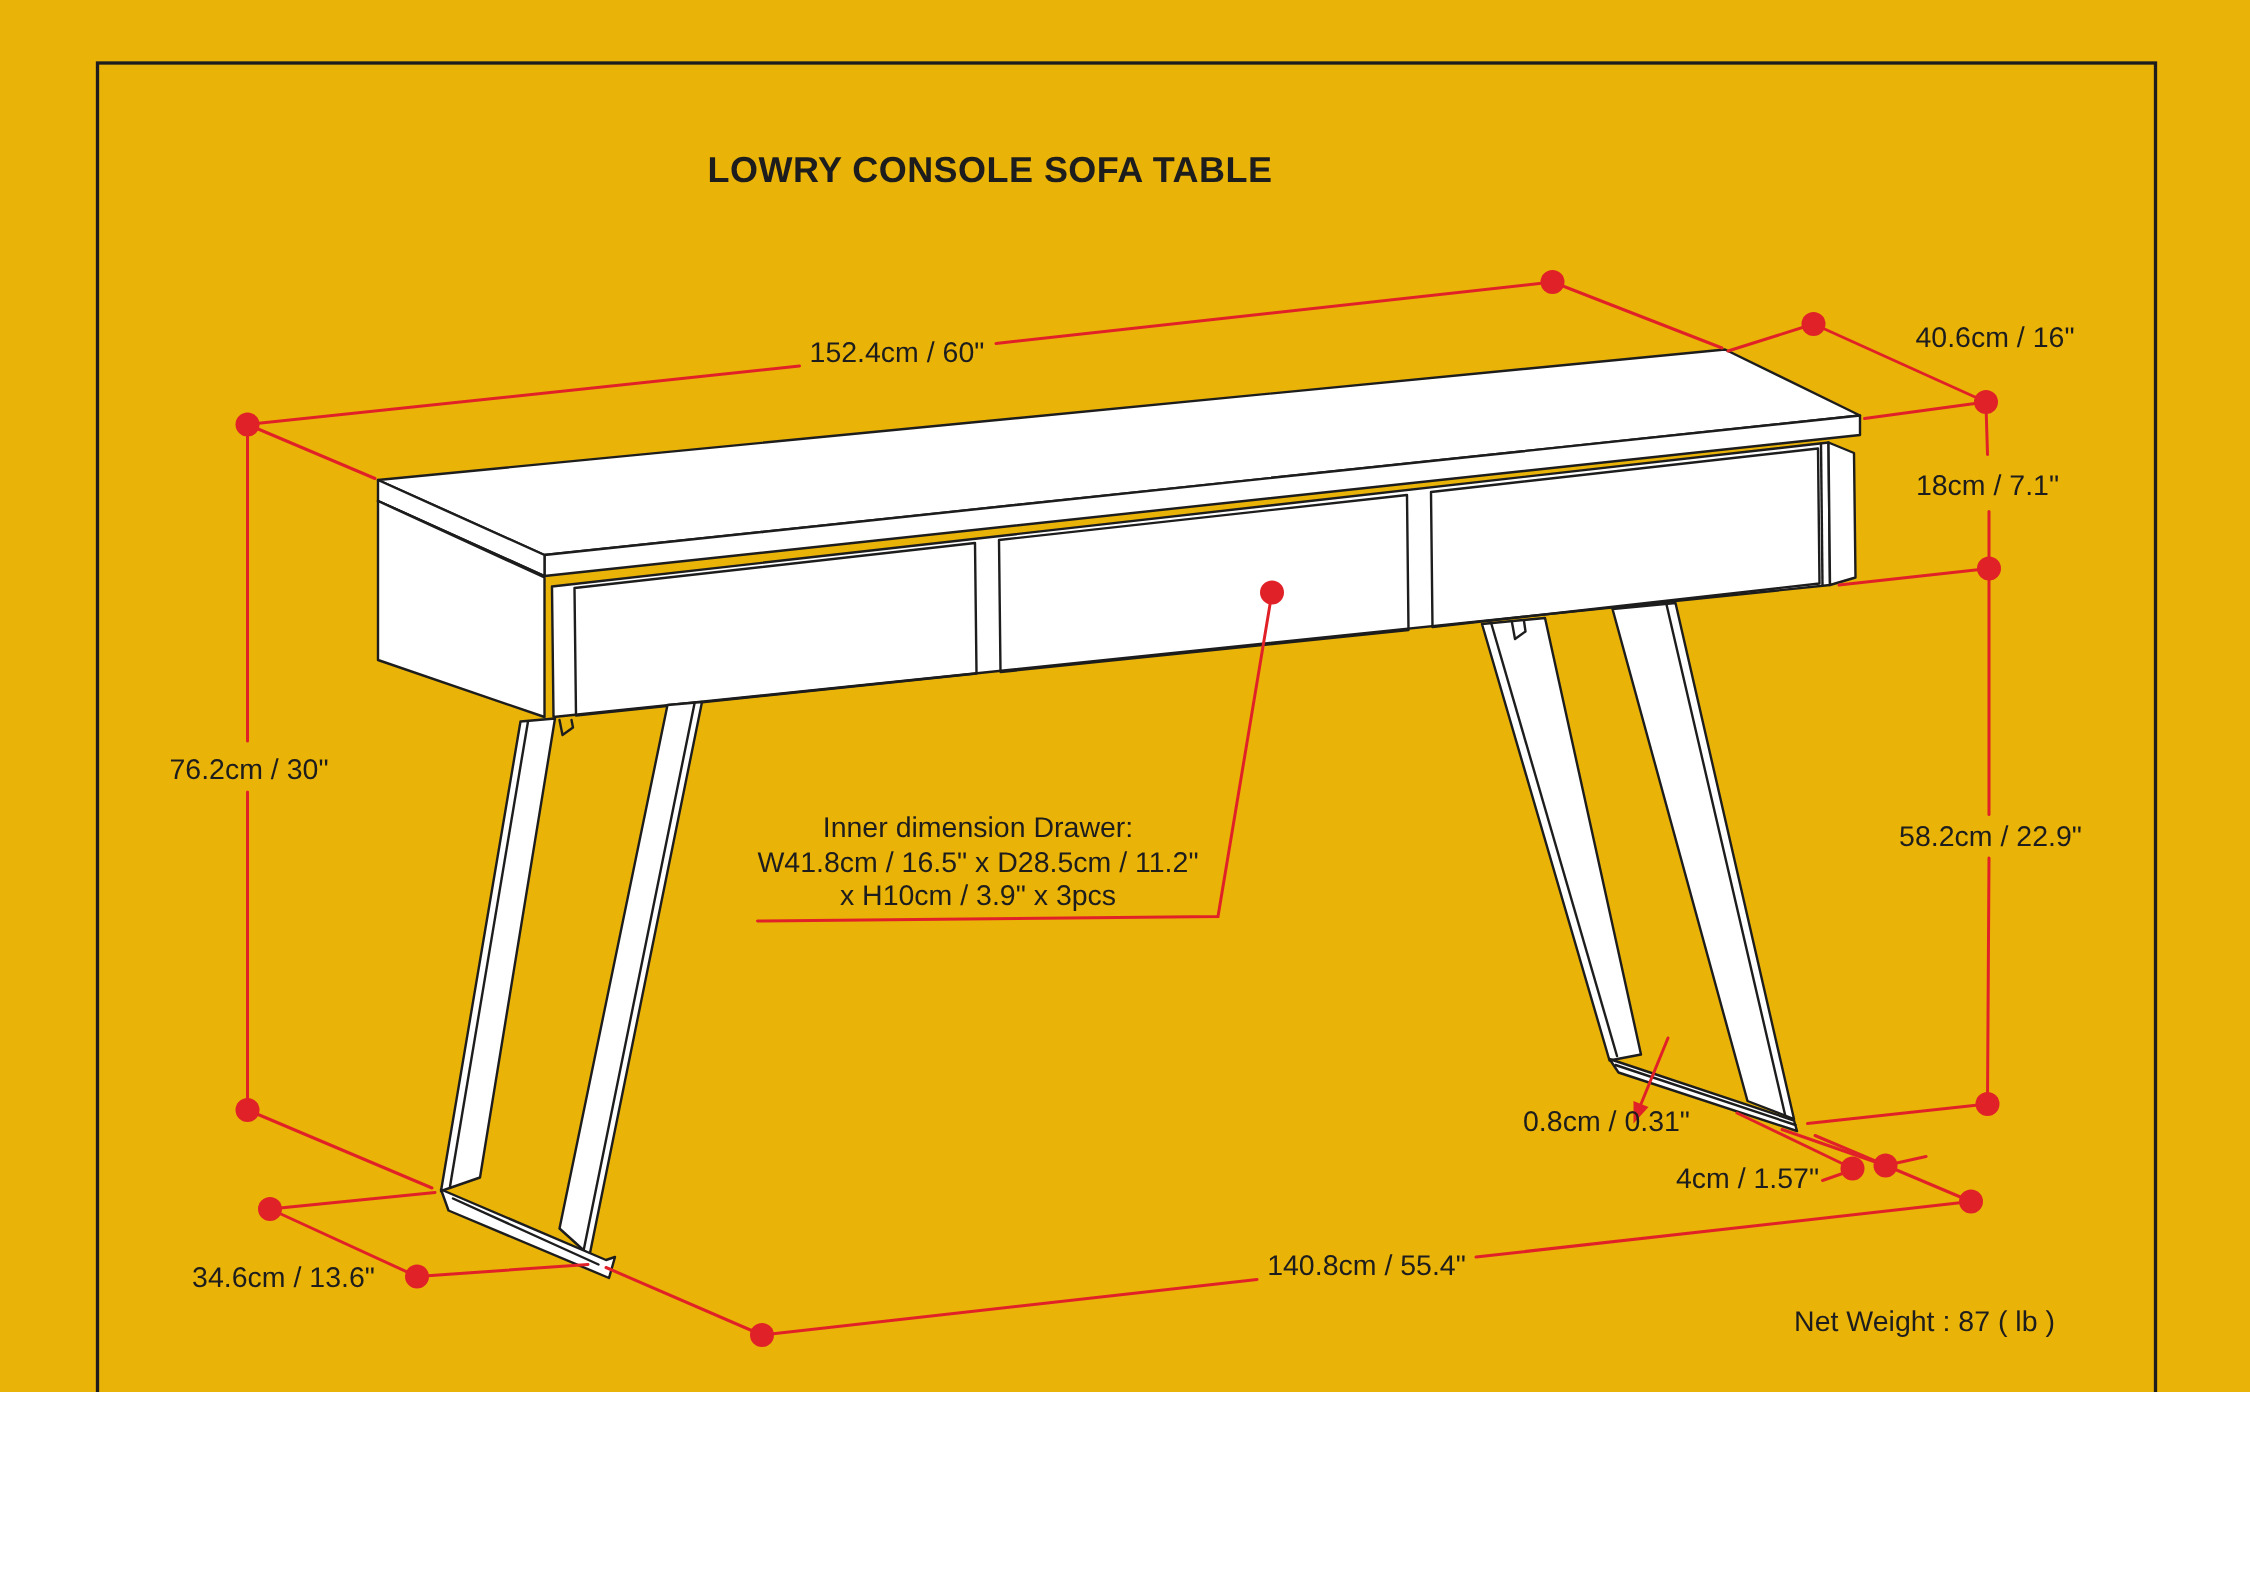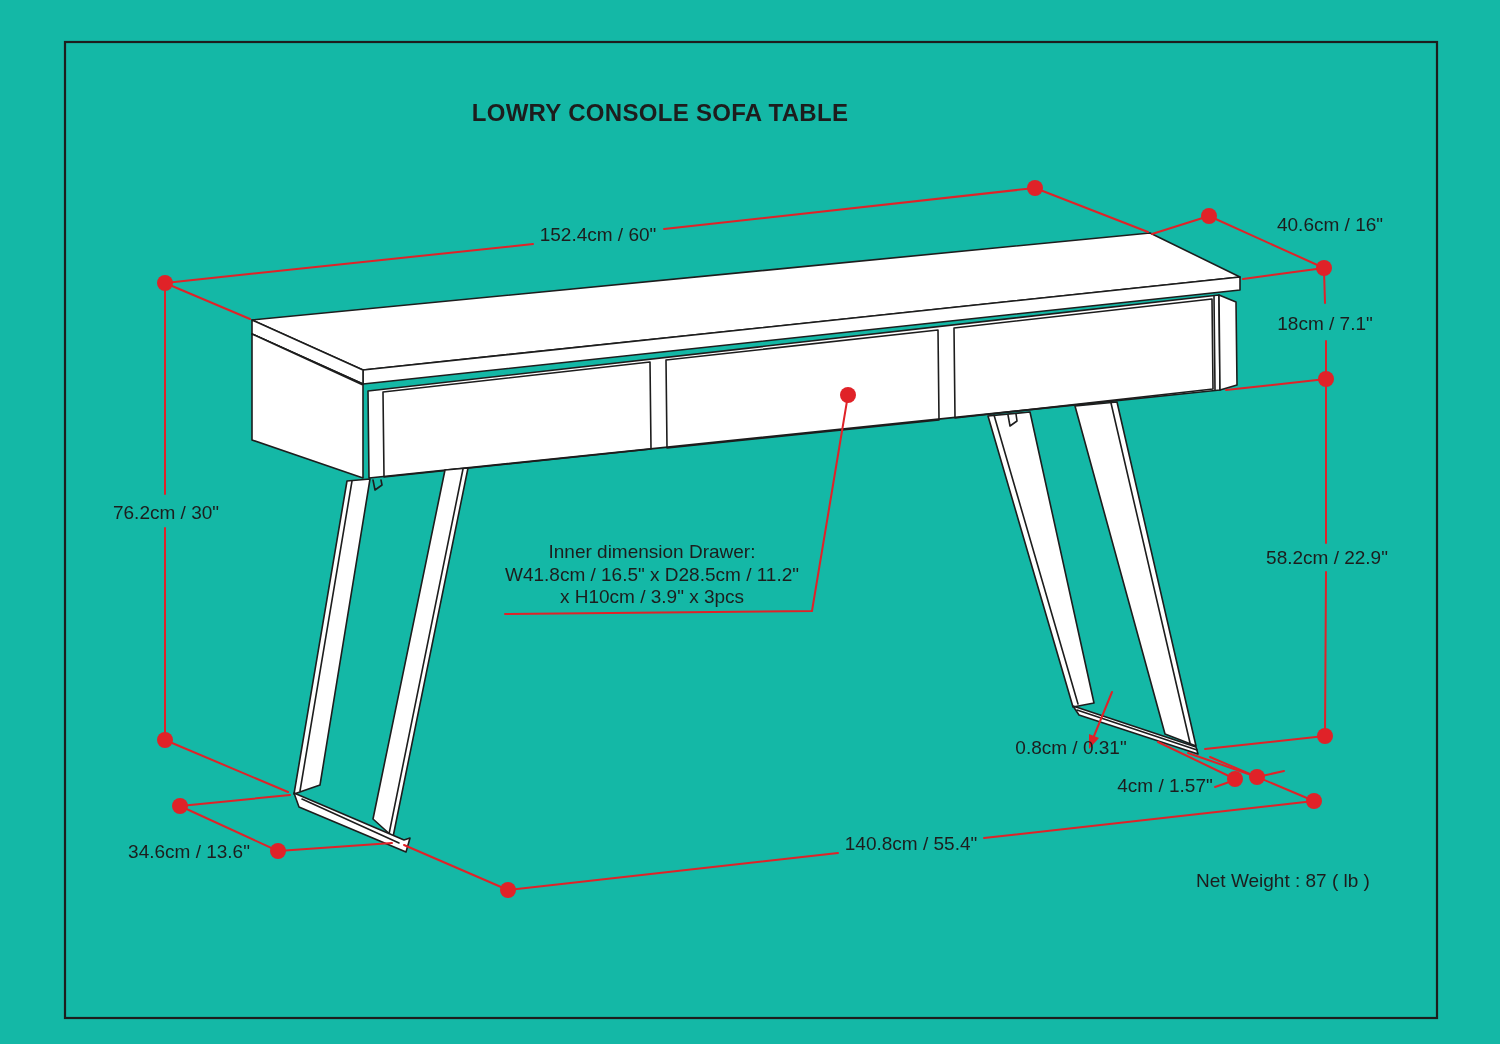--- a/index.html
+++ b/index.html
@@ -1,16 +1,16 @@
 <!DOCTYPE html>
 <html><head>
 <meta charset="utf-8">
 <style>
   html,body{margin:0;padding:0;background:#ffffff;}
-  .canvas{position:relative;width:1500px;height:1044px;background:#14b8a6;overflow:hidden;
+  .canvas{position:relative;width:1500px;height:928px;background:#eab308;overflow:hidden;
           font-family:"Liberation Sans",sans-serif;}
   svg{position:absolute;left:0;top:0;}
   text{fill:#1d1d1d;font-family:"Liberation Sans",sans-serif;font-size:19px;}
   text.title{font-size:24px;font-weight:bold;letter-spacing:.3px;}
   .blk{stroke:#1d1d1d;fill:none;stroke-width:1.6;stroke-linejoin:round;stroke-linecap:round;}
   .blkf{stroke:#1d1d1d;fill:#ffffff;stroke-width:1.6;stroke-linejoin:round;}
   .red{stroke:#e02228;fill:none;stroke-width:2;stroke-linecap:round;}
   .dot{fill:#e02228;stroke:none;}
   .redf{fill:#e02228;stroke:none;}
 </style>

